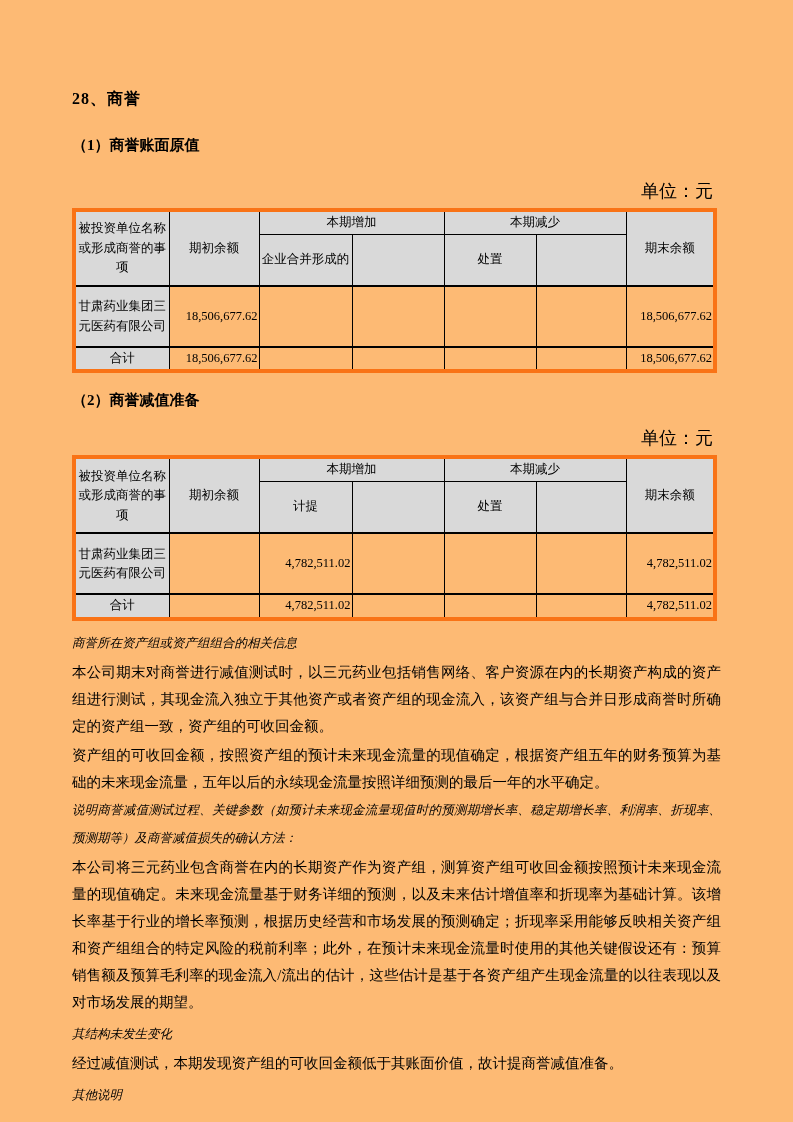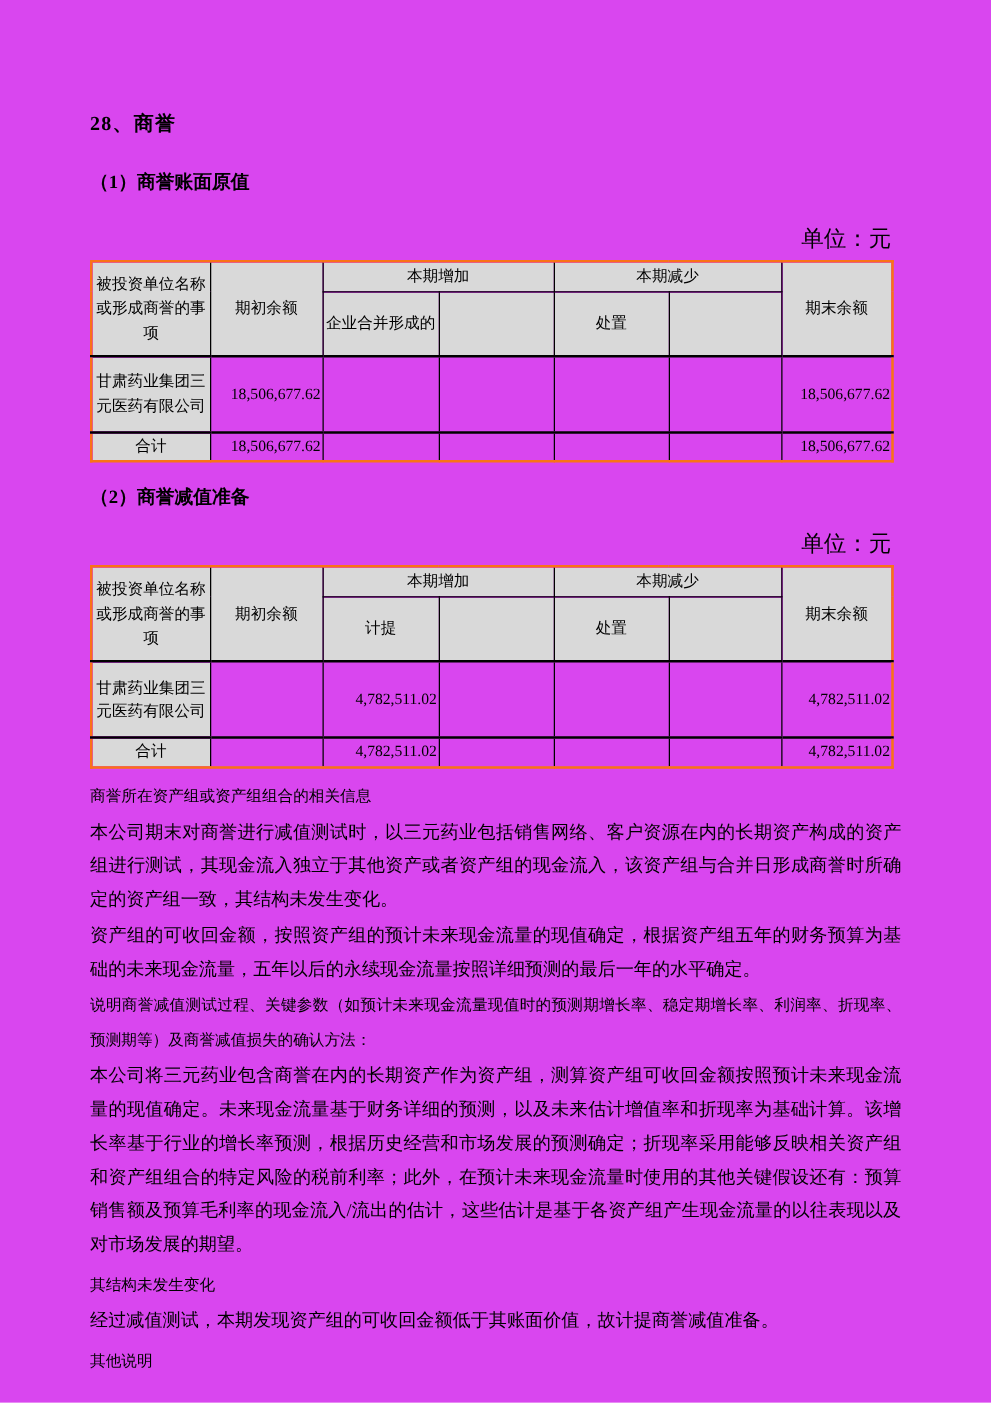--- a/index.html
+++ b/index.html
@@ -1,56 +1,56 @@
 <!DOCTYPE html>
 <html lang="zh"><head>
 <meta charset="utf-8">
 <style>
   html, body { margin: 0; padding: 0; background: #ffffff; }
   body {
     width: 793px; height: 1122px; overflow: hidden;
     font-family: "Liberation Serif", "DejaVu Serif", serif;
     color: #000000;
   }
-  .page { width: 793px; height: 1122px; background: #d946ef; box-sizing: border-box; }
+  .page { width: 793px; height: 1122px; background: #fdba74; box-sizing: border-box; }
   .content { padding: 89px 72px 0 72px; width: 649px; }
 
   .h-num  { font-size: 16px; font-weight: bold; margin: 0; letter-spacing: 1px; }
   .h-sub  { font-size: 15px; font-weight: bold; margin: 0; }
   .h-sub1 { margin-top: 26px; }
   .h-sub2 { margin-top: 18px; }
   .h-num2 { margin-top: 22px; }
 
   .unit-line { font-size: 18px; text-align: right; width: 641px; margin: 0; }
   .unit1 { margin-top: 24px; }
   .unit2 { margin-top: 16px; }
   .unit3 { margin-top: 14px; }
 
   table.fin-table {
     border-collapse: collapse; table-layout: fixed;
     width: 641px; margin-top: 5px;
     font-size: 12.5px; line-height: 1.55;
   }
-  table.fin-table { border: 2px solid #f97316; }
+  table.fin-table { border: 4px solid #f97316; }
   .fin-table th, .fin-table td {
     border: 1px solid #000; padding: 1px 2px;
     font-weight: normal; vertical-align: middle;
     overflow: hidden; word-break: break-all;
   }
   .fin-table thead th { background: #d9d9d9; text-align: center; }
   .fin-table tbody td { border-top: 2px solid #000; }
   .fin-table tbody td.name-cell { background: #d9d9d9; text-align: center; }
   .fin-table td.num { text-align: right; padding-right: 1px; }
   .hr1 { height: 24px; }
   .hr2 { height: 52px; }
   .dr1 { height: 61px; }
   .dr2 { height: 15px; }
 
   .para { font-size: 14.5px; line-height: 27px; text-align: justify; margin: 2px 0 0 0; }
-  .small-label { font-size: 12.5px; line-height: 28px; text-align: justify; margin: 0; }
+  .small-label { font-size: 12.5px; line-height: 28px; text-align: justify; margin: 0; font-style: italic; }
   .notes-first { margin-top: 8px; }
   .mt4 { margin-top: 4px; }
 </style>
 </head>
 <body>
 
 <div class="page">
   <div class="content">
 
     <p class="h-num">28、商誉</p>
@@ -151,21 +151,21 @@
           <td class="num">4,782,511.02</td>
           <td class="num"></td>
           <td class="num"></td>
           <td class="num"></td>
           <td class="num">4,782,511.02</td>
         </tr>
       </tbody>
     </table>
 
     <p class="small-label notes-first">商誉所在资产组或资产组组合的相关信息</p>
-    <p class="para">本公司期末对商誉进行减值测试时，以三元药业包括销售网络、客户资源在内的长期资产构成的资产组进行测试，其现金流入独立于其他资产或者资产组的现金流入，该资产组与合并日形成商誉时所确定的资产组一致，其结构未发生变化。</p>
+    <p class="para">本公司期末对商誉进行减值测试时，以三元药业包括销售网络、客户资源在内的长期资产构成的资产组进行测试，其现金流入独立于其他资产或者资产组的现金流入，该资产组与合并日形成商誉时所确定的资产组一致，资产组的可收回金额。</p>
     <p class="para">资产组的可收回金额，按照资产组的预计未来现金流量的现值确定，根据资产组五年的财务预算为基础的未来现金流量，五年以后的永续现金流量按照详细预测的最后一年的水平确定。</p>
     <p class="small-label">说明商誉减值测试过程、关键参数（如预计未来现金流量现值时的预测期增长率、稳定期增长率、利润率、折现率、预测期等）及商誉减值损失的确认方法：</p>
     <p class="para">本公司将三元药业包含商誉在内的长期资产作为资产组，测算资产组可收回金额按照预计未来现金流量的现值确定。未来现金流量基于财务详细的预测，以及未来估计增值率和折现率为基础计算。该增长率基于行业的增长率预测，根据历史经营和市场发展的预测确定；折现率采用能够反映相关资产组和资产组组合的特定风险的税前利率；此外，在预计未来现金流量时使用的其他关键假设还有：预算销售额及预算毛利率的现金流入/流出的估计，这些估计是基于各资产组产生现金流量的以往表现以及对市场发展的期望。</p>
     <p class="small-label mt4">其结构未发生变化</p>
     <p class="para">经过减值测试，本期发现资产组的可收回金额低于其账面价值，故计提商誉减值准备。</p>
     <p class="small-label mt4">其他说明</p>
 
     <p class="h-num h-num2">29、长期待摊费用</p>
 
     <p class="unit-line unit3">单位：元</p>

